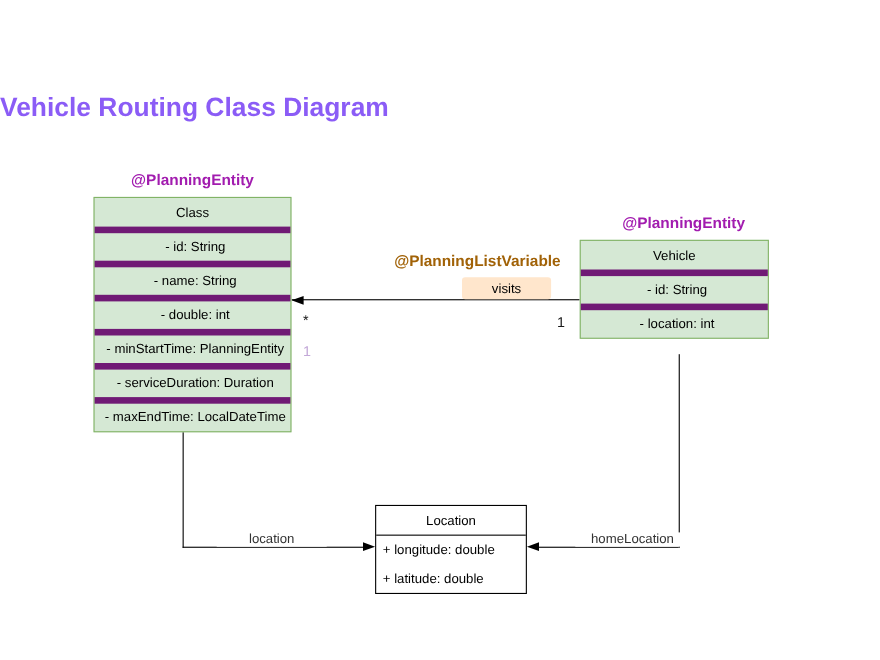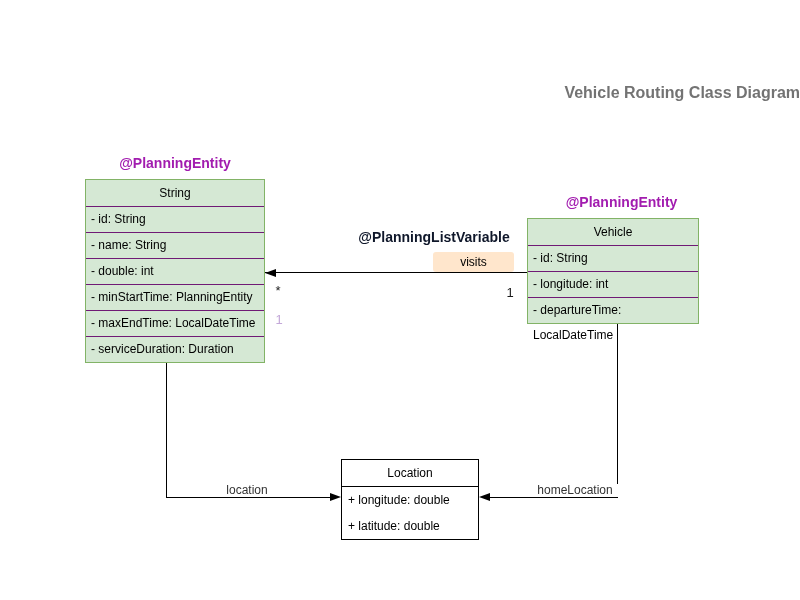--- a/index.html
+++ b/index.html
@@ -1,83 +1,82 @@
 <!DOCTYPE html>
 <html><head>
 <meta charset="utf-8">
 <style>
   html,body { margin:0; padding:0; background:#ffffff; }
   .canvas {
     position:relative; width:800px; height:600px; background:#ffffff;
     font-family:"Liberation Sans", sans-serif; color:#000; overflow:hidden;
   }
   .title {
-    position:absolute; top:84px; left:0; right:0; text-align:right;
-    font-size:16px; font-weight:bold; color:#737373;
+    position:absolute; top:84px; left:0; right:0; text-align:left;
+    font-size:24px; font-weight:bold; color:#8b5cf6;
   }
   .annotation {
     position:absolute; text-align:center; font-size:14px; font-weight:bold; z-index:3;
   }
   .annotation.green { color:#a21caf; }
-  .annotation.peach { color:#0f172a; }
+  .annotation.peach { color:#a16207; }
   .uml-class { position:absolute; box-sizing:border-box; font-size:12px; z-index:2; }
   .uml-class.green { background:#d5e8d4; border:1px solid #82b366; }
   .uml-class.plain { background:#ffffff; border:1px solid #000000; }
   .uml-header { height:26px; line-height:26px; text-align:center; }
   .uml-row { height:25px; line-height:25px; padding-left:5px; }
-  .green .uml-row { border-top:1px solid #701a75; }
+  .green .uml-row { border-top:6px solid #701a75;text-align:center; }
   .plain .uml-body { border-top:1px solid #000000; }
   .plain .uml-row { border-top:none; padding-left:6px; line-height:26px; height:26px; }
   .edge { position:absolute; background:#000; z-index:1; }
   .arrow-left {
     position:absolute; width:0; height:0; z-index:1;
     border-top:4px solid transparent; border-bottom:4px solid transparent;
     border-right:11px solid #000;
   }
   .arrow-right {
     position:absolute; width:0; height:0; z-index:1;
     border-top:4px solid transparent; border-bottom:4px solid transparent;
     border-left:11px solid #000;
   }
   .edge-label {
     position:absolute; font-size:12px; color:#333; text-align:center; z-index:3;
     background:#ffffff; line-height:13px;
   }
   .mult { position:absolute; font-size:13px; color:#1a1a1a; width:16px; text-align:center; z-index:3; }
   .mult.purple { color:#c3a8d8; }
   .pill {
-    position:absolute; left:433px; top:252px; width:81px; height:20px;
+    position:absolute; left:420px; top:252px; width:81px; height:20px;
     background:#ffe6cc; border-radius:3px; text-align:center; line-height:20px;
     font-size:12px; color:#000; z-index:3;
   }
 </style>
 </head>
 <body>
 
 <div class="canvas">
 
   <div class="title">Vehicle Routing Class Diagram</div>
 
   <div class="annotation green" style="left:85px; top:155px; width:180px;">@PlanningEntity</div>
   <div class="uml-class green" style="left:85px; top:179px; width:180px;">
-    <div class="uml-header">String</div>
+    <div class="uml-header">Class</div>
     <div class="uml-row">- id: String</div>
     <div class="uml-row">- name: String</div>
     <div class="uml-row">- double: int</div>
     <div class="uml-row">- minStartTime: PlanningEntity</div>
+    <div class="uml-row">- serviceDuration: Duration</div>
     <div class="uml-row">- maxEndTime: LocalDateTime</div>
-    <div class="uml-row">- serviceDuration: Duration</div>
   </div>
 
   <div class="annotation green" style="left:527px; top:194px; width:189px;">@PlanningEntity</div>
   <div class="uml-class green" style="left:527px; top:218px; width:172px;">
     <div class="uml-header">Vehicle</div>
     <div class="uml-row">- id: String</div>
-    <div class="uml-row">- longitude: int</div>
-    <div class="uml-row">- departureTime: LocalDateTime</div>
+    <div class="uml-row">- location: int</div>
   </div>
 
   <div class="uml-class plain" style="left:341px; top:459px; width:138px;">
     <div class="uml-header">Location</div>
     <div class="uml-body">
       <div class="uml-row">+ longitude: double</div>
       <div class="uml-row">+ latitude: double</div>
     </div>
   </div>
 

